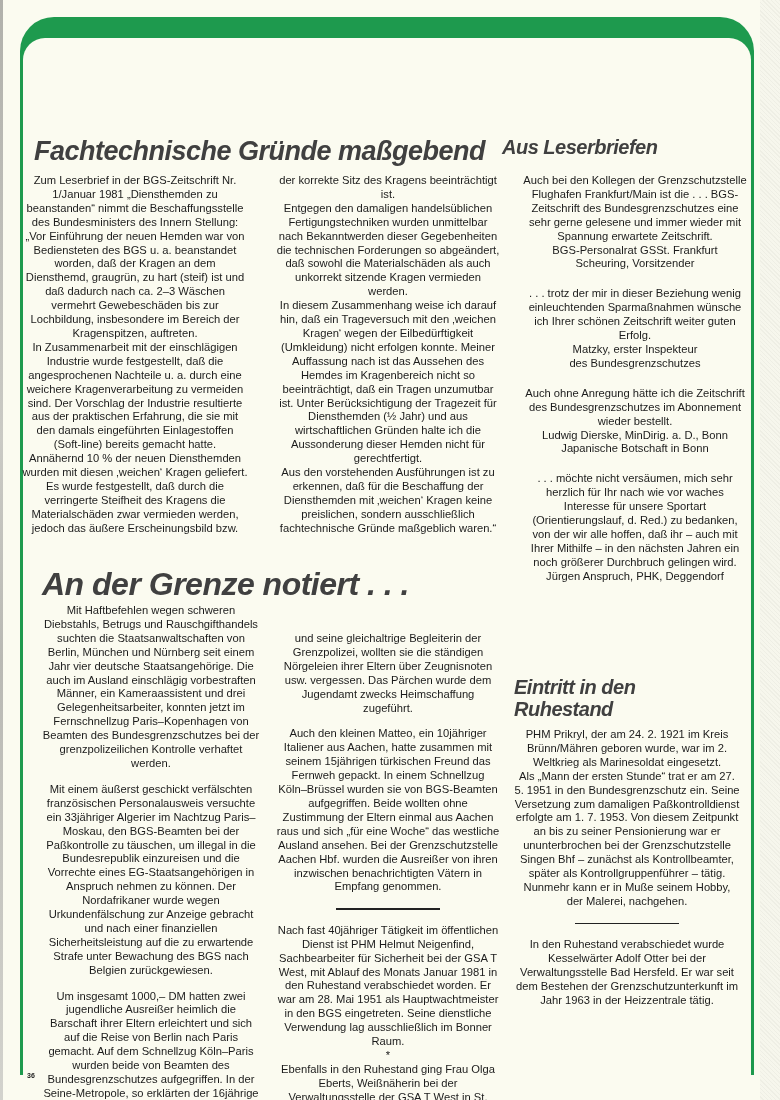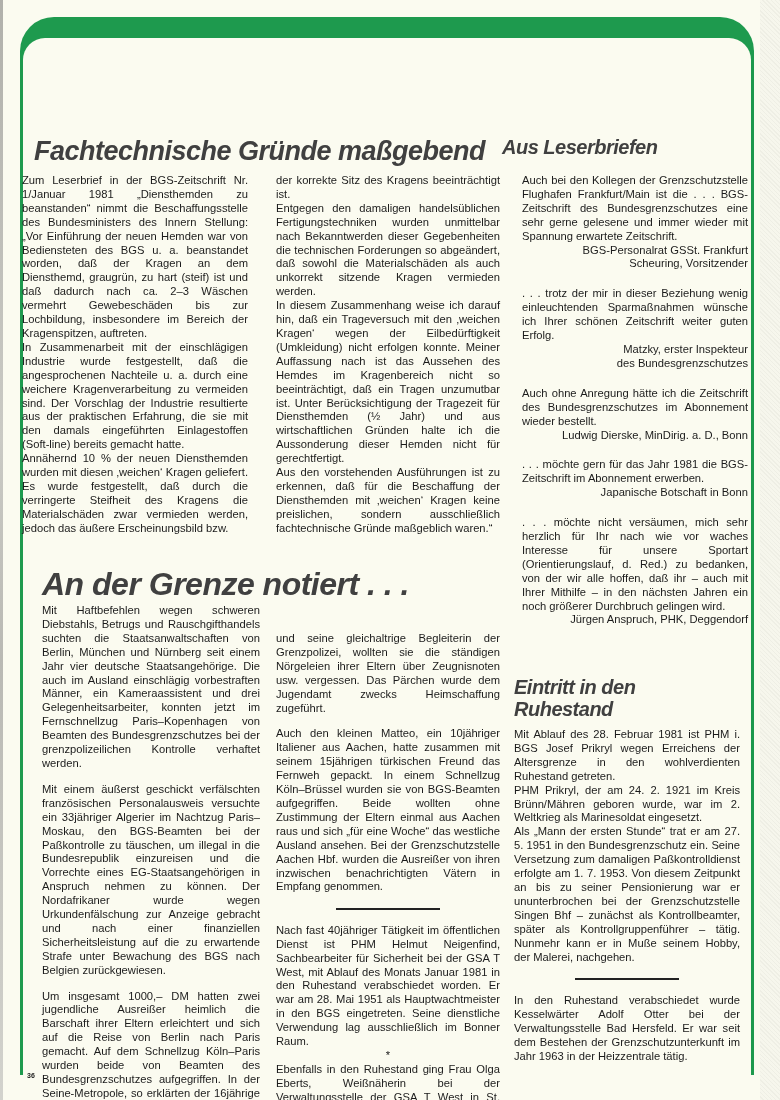--- a/index.html
+++ b/index.html
@@ -40,21 +40,21 @@
     letter-spacing: -0.5px; color: #404040;
   }
   .h-main { position: absolute; left: 34px; top: 136px; font-size: 27px; }
   .h-side { position: absolute; left: 502px; top: 136px; font-size: 20px; }
   .h-grenze { position: absolute; left: 42px; top: 566px; font-size: 32px; }
   .h-ruhe { position: absolute; left: 514px; top: 676px; font-size: 20px; line-height: 22px; width: 200px; }
   .col {
     position: absolute; font-size: 11.2px; line-height: 13.9px;
     text-align: justify; hyphens: manual;
   }
-  .col p { margin: 0; }
+  .col p { margin: 0; text-align: center; }
   .col p.gap { margin-top: 12px; }
   .c1 { left: 22px; top: 174px; width: 226px; }
   .c2 { left: 276px; top: 174px; width: 224px; }
   .c3 { left: 514px; top: 174px; width: 226px; margin-left: 8px; }
   .c4 { left: 42px; top: 604px; width: 218px; }
   .c5 { left: 276px; top: 632px; width: 224px; }
   .c6 { left: 514px; top: 728px; width: 226px; }
   .sig { text-align: right; }
   .letter { margin-top: 16px !important; }
   .rule { width: 104px; height: 1.5px; background: #222; margin: 14px auto 14px; }
@@ -92,21 +92,20 @@
   <p class="sig">BGS-Personalrat GSSt. Frankfurt</p>
   <p class="sig">Scheuring, Vorsitzender</p>
 
   <p class="letter">. . . trotz der mir in dieser Beziehung wenig einleuchtenden Sparmaßnahmen wünsche ich Ihrer schönen Zeitschrift weiter guten Erfolg.</p>
   <p class="sig">Matzky, erster Inspekteur</p>
   <p class="sig">des Bundesgrenzschutzes</p>
 
   <p class="letter">Auch ohne Anregung hätte ich die Zeitschrift des Bundesgrenzschutzes im Abonnement wieder bestellt.</p>
   <p class="sig">Ludwig Dierske, MinDirig. a. D., Bonn</p>
 
-  <p class="letter">. . . möchte gern für das Jahr 1981 die BGS-Zeitschrift im Abonnement erwerben.</p>
   <p class="sig">Japanische Botschaft in Bonn</p>
 
   <p class="letter">. . . möchte nicht versäumen, mich sehr herzlich für Ihr nach wie vor waches Interesse für unsere Sportart (Orientierungslauf, d. Red.) zu bedanken, von der wir alle hoffen, daß ihr – auch mit Ihrer Mithilfe – in den nächsten Jahren ein noch größerer Durchbruch gelingen wird.</p>
   <p class="sig">Jürgen Anspruch, PHK, Deggendorf</p>
 </div>
 
 <h1 class="h-grenze">An der Grenze notiert . . .</h1>
 <div class="col c4">
   <p>Mit Haftbefehlen wegen schweren Diebstahls, Betrugs und Rauschgifthandels suchten die Staatsanwaltschaften von Berlin, München und Nürnberg seit einem Jahr vier deutsche Staatsangehörige. Die auch im Ausland einschlägig vorbestraften Männer, ein Kameraassistent und drei Gelegenheitsarbeiter, konnten jetzt im Fernschnellzug Paris–Kopenhagen von Beamten des Bundesgrenzschutzes bei der grenzpolizeilichen Kontrolle verhaftet werden.</p>
   <p class="gap">Mit einem äußerst geschickt verfälschten französischen Personalausweis versuchte ein 33jähriger Algerier im Nachtzug Paris–Moskau, den BGS-Beamten bei der Paßkontrolle zu täuschen, um illegal in die Bundesrepublik einzureisen und die Vorrechte eines EG-Staatsangehörigen in Anspruch nehmen zu können. Der Nordafrikaner wurde wegen Urkundenfälschung zur Anzeige gebracht und nach einer finanziellen Sicherheitsleistung auf die zu erwartende Strafe unter Bewachung des BGS nach Belgien zurückgewiesen.</p>
@@ -119,20 +118,19 @@
   <p>Nach fast 40jähriger Tätigkeit im öffentlichen Dienst ist PHM Helmut Neigenfind, Sachbearbeiter für Sicherheit bei der GSA T West, mit Ablauf des Monats Januar 1981 in den Ruhestand verabschiedet worden. Er war am 28. Mai 1951 als Hauptwachtmeister in den BGS eingetreten. Seine dienstliche Verwendung lag ausschließlich im Bonner Raum.</p>
   <p class="star">*</p>
   <p>Ebenfalls in den Ruhestand ging Frau Olga Eberts, Weißnäherin bei der Verwaltungsstelle der GSA T West in St. Augustin.</p>
 </div>
 
 <h2 class="h-ruhe">
   <span>Eintritt in den</span><br>
   <span>Ruhestand</span>
 </h2>
 <div class="col c6">
-  <p>Mit Ablauf des 28. Februar 1981 ist PHM i. BGS Josef Prikryl wegen Erreichens der Altersgrenze in den wohlverdienten Ruhestand getreten.</p>
   <p>PHM Prikryl, der am 24. 2. 1921 im Kreis Brünn/Mähren geboren wurde, war im 2. Weltkrieg als Marinesoldat eingesetzt.</p>
   <p>Als „Mann der ersten Stunde“ trat er am 27. 5. 1951 in den Bundesgrenzschutz ein. Seine Versetzung zum damaligen Paßkontrolldienst erfolgte am 1. 7. 1953. Von diesem Zeitpunkt an bis zu seiner Pensionierung war er ununterbrochen bei der Grenzschutzstelle Singen Bhf – zunächst als Kontrollbeamter, später als Kontrollgruppenführer – tätig. Nunmehr kann er in Muße seinem Hobby, der Malerei, nachgehen.</p>
   <div class="rule"></div>
   <p>In den Ruhestand verabschiedet wurde Kesselwärter Adolf Otter bei der Verwaltungsstelle Bad Hersfeld. Er war seit dem Bestehen der Grenzschutzunterkunft im Jahr 1963 in der Heizzentrale tätig.</p>
 </div>
 
 <div class="page-no">36</div>
 
 </body></html>

